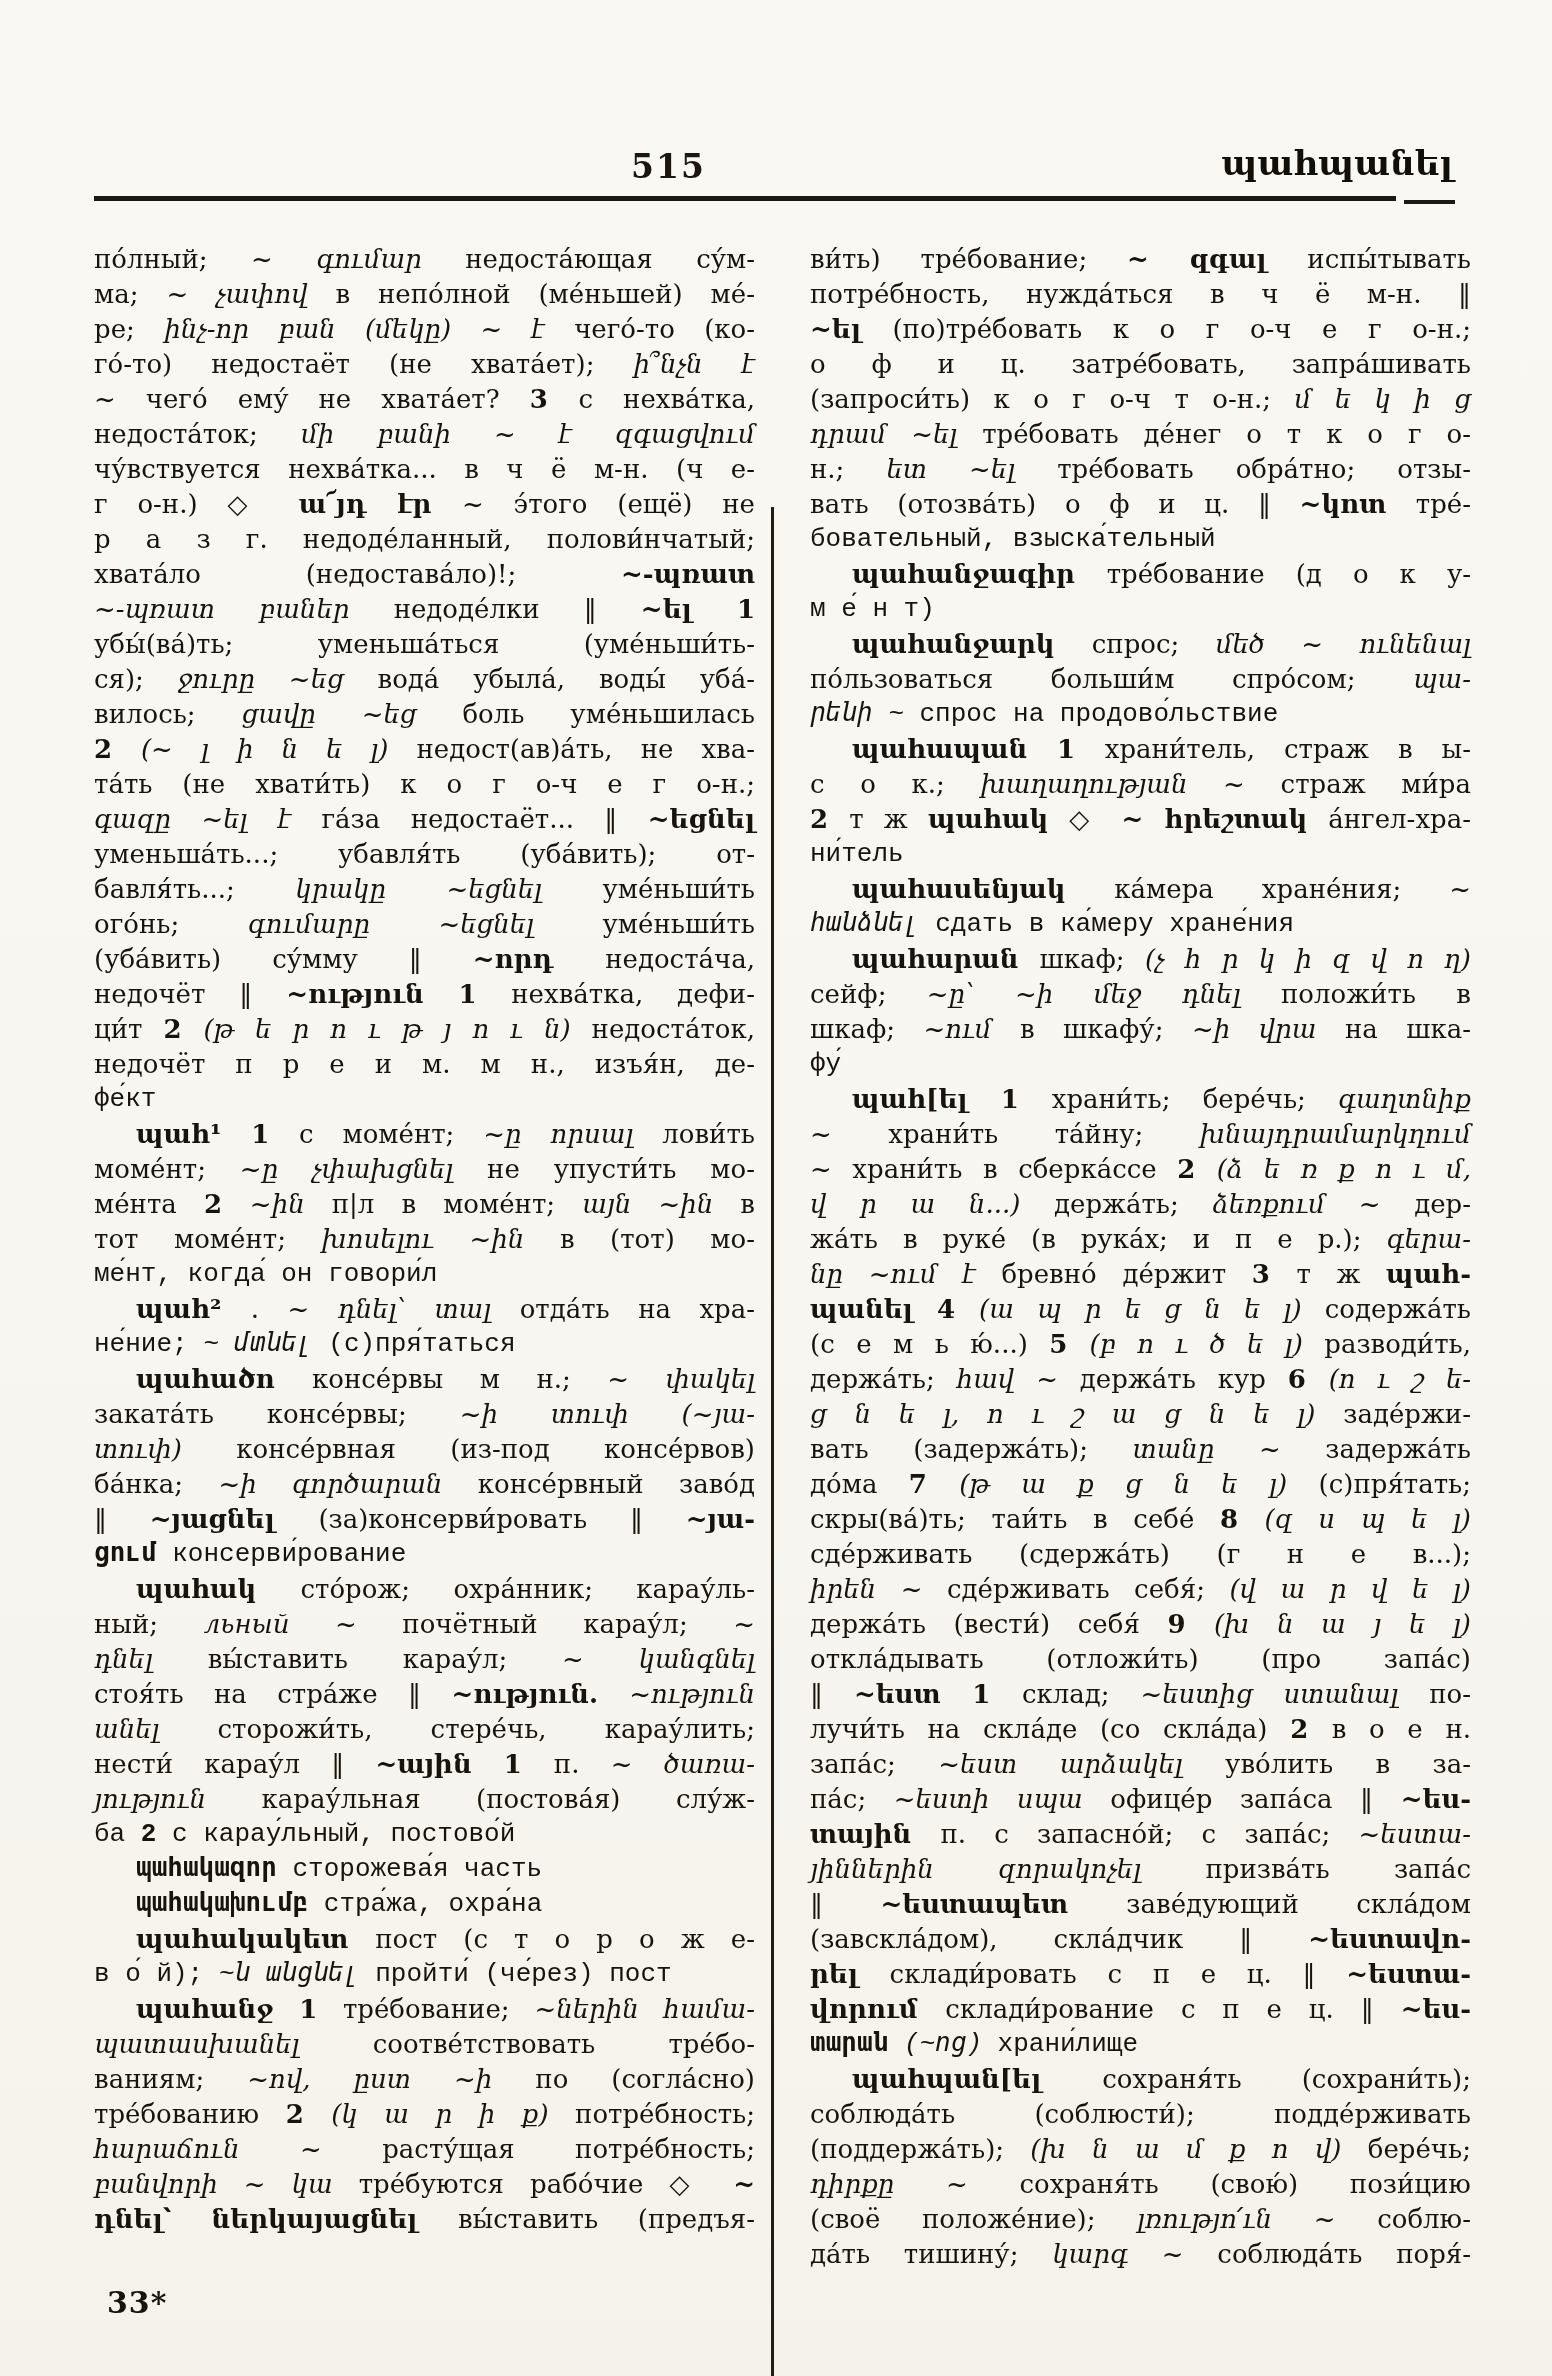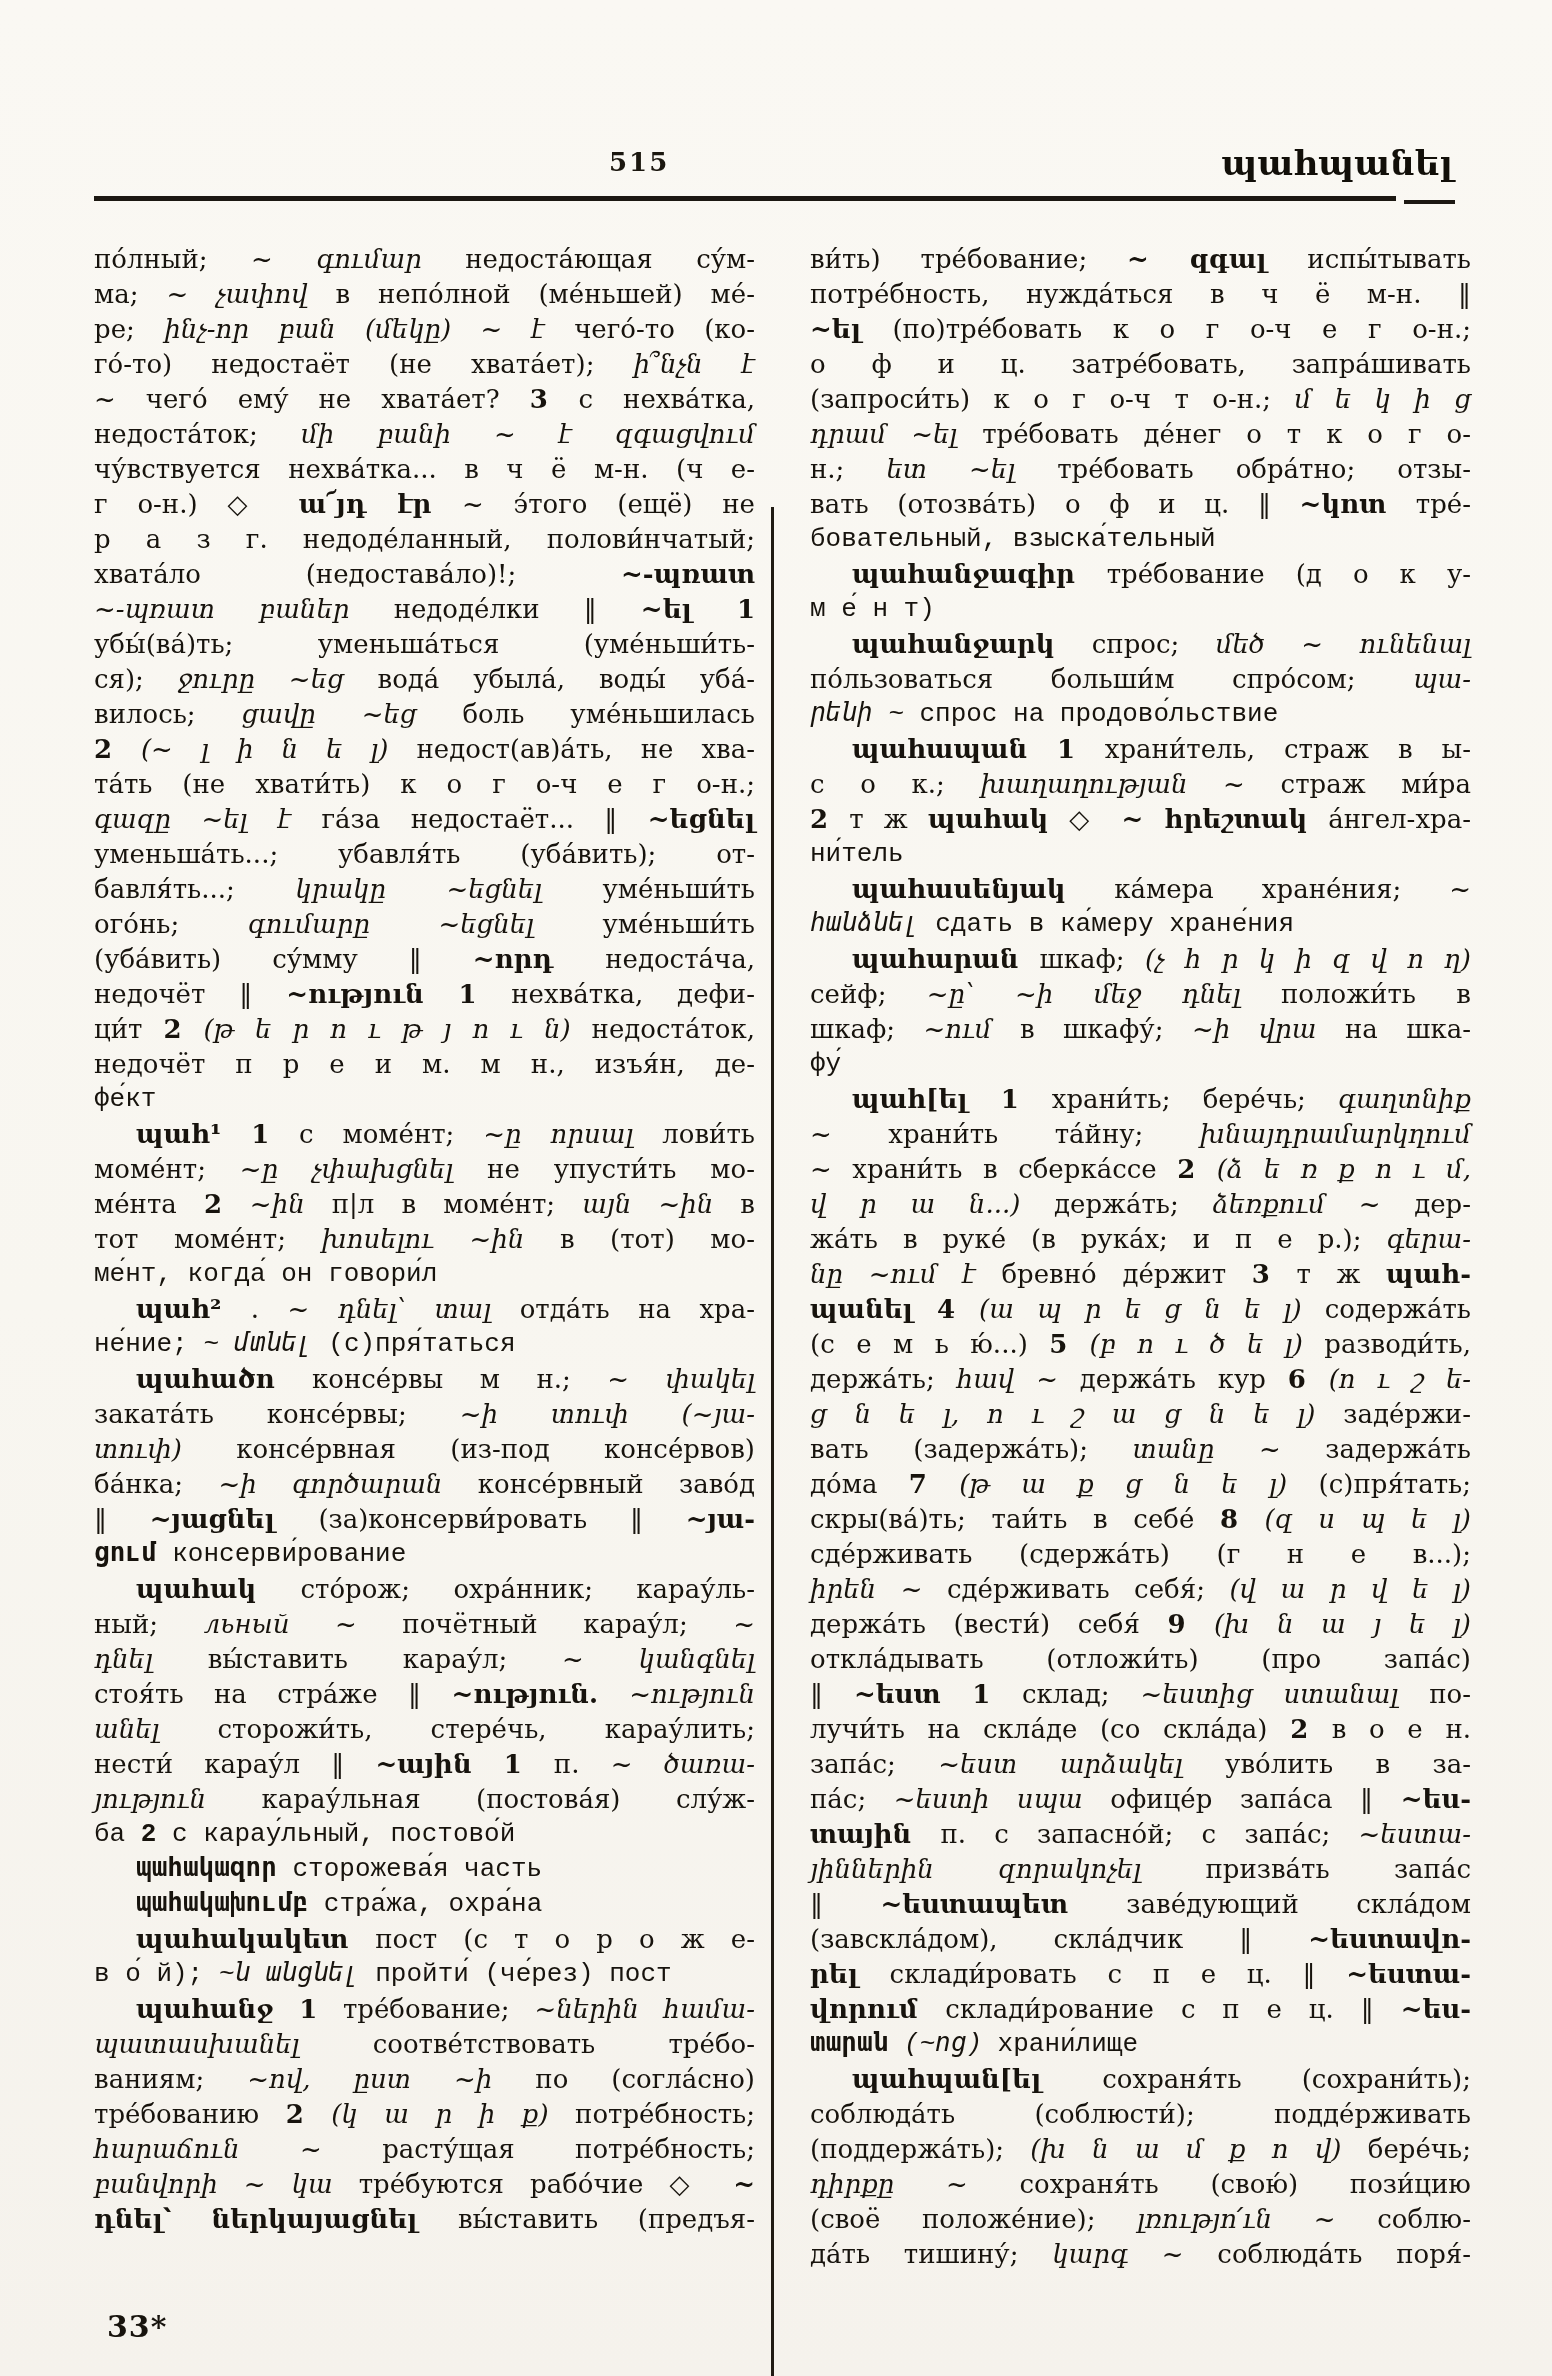--- a/index.html
+++ b/index.html
@@ -6,40 +6,40 @@
   body{
     width:1552px;height:2376px;
     background:#f6f4ef;
     font-family:"DejaVu Serif","DejaVu Sans",serif;
     color:#17130d;
     overflow:hidden;
   }
   .page{position:relative;width:1552px;height:2376px;
     background:linear-gradient(180deg,#faf8f3 0%,#f8f6f0 55%,#f5f2ec 100%);}
   .header{position:absolute;top:147px;left:94px;right:97px;height:48px;}
-  .pageno{position:absolute;left:515px;width:119px;
-    font-size:26px;letter-spacing:2px;font-weight:bold;color:#1b170f;}
+  .pageno{position:absolute;left:515px;width:119px;text-align:center;
+    font-size:33px;letter-spacing:2px;font-weight:bold;color:#1b170f;}
   .guide{position:absolute;right:2px;top:-4px;font-size:34px;font-weight:bold;color:#120f09;}
   .rule{position:absolute;top:196px;left:94px;width:1302px;height:5px;background:#1c1812;}
   .rule2{position:absolute;top:200px;left:1404px;width:51px;height:4px;background:#1c1812;}
   .columns{position:absolute;top:242px;left:94px;right:97px;}
   .col{position:absolute;top:0;width:661px;font-size:26px;}
   .col-left{left:0;}
   .col-right{left:716px;}
   .divider{position:absolute;left:677px;top:265px;width:3px;height:2000px;background:#201b13;}
   .line{
     height:35px;line-height:35px;
     text-align:justify;text-align-last:justify;
     white-space:nowrap;overflow:visible;
   }
   .line.end{text-align-last:left;font-family:Liberation Mono, monospace;}
   .line.ind{text-indent:42px;}
   .b{font-weight:bold;}
   .i{font-style:italic;}
-  .footer{position:absolute;left:107px;top:2285px;font-size:30px;font-weight:bold;letter-spacing:1px;margin-top:24px;}
+  .footer{position:absolute;left:107px;top:2285px;font-size:30px;font-weight:bold;letter-spacing:1px;}
 </style>
 </head>
 <body>
 
 <div class="page">
   <div class="header">
     <span class="pageno">515</span>
     <span class="guide">պահպանել</span>
   </div>
   <div class="rule"></div>

